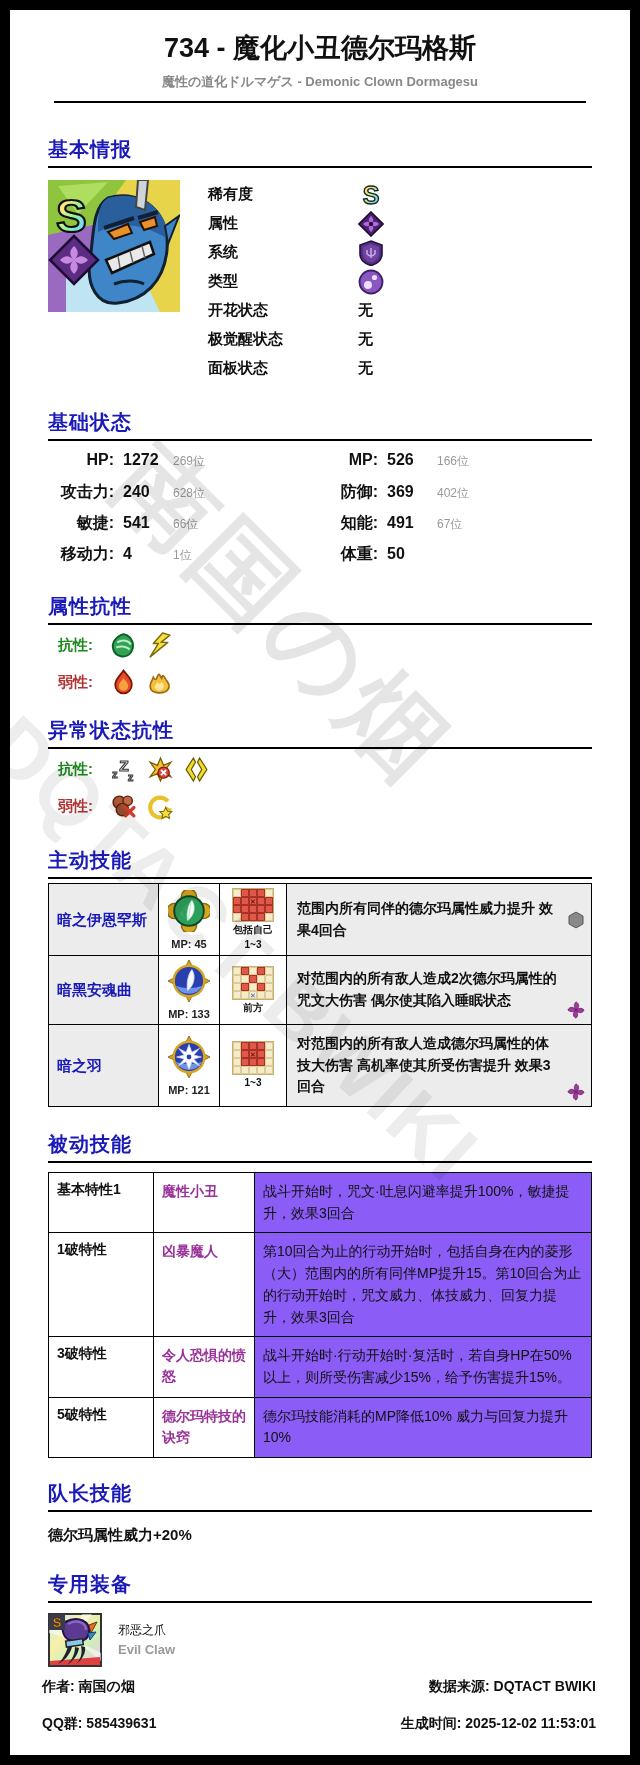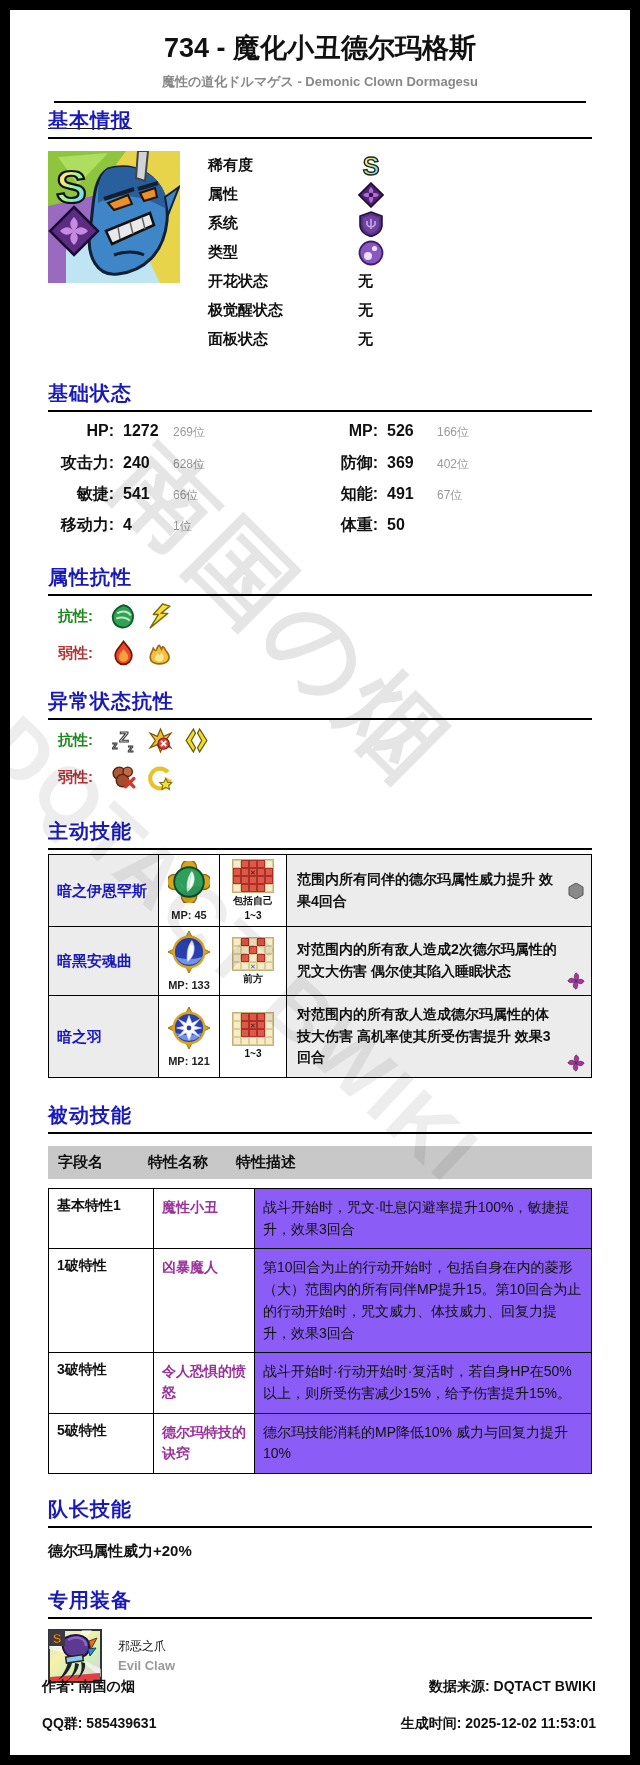--- a/index.html
+++ b/index.html
@@ -67,21 +67,21 @@
   
   .leader-text{font-size:15px;font-weight:bold;margin-top:14px;}
   .equip{display:flex;align-items:center;gap:16px;margin-top:10px;}
   .equip-name{font-size:12px;font-weight:normal;}
   .equip-en{font-size:13px;font-weight:bold;color:#999;margin-top:3px;}
   
   .footer{position:absolute;left:32px;right:34px;bottom:14px;display:flex;justify-content:space-between;font-size:14px;font-weight:bold;z-index:7;}
   .footer .line{line-height:2.6;}
   .footer .right{text-align:right;}
   .mt26{margin-top:26px;} .mt24{margin-top:24px;} .mt22{margin-top:22px;}
-  .mt18{margin-top:18px;} .mt16{margin-top:4px;text-decoration:underline;}
+  .mt18{margin-top:18px;} .mt16{margin-top:33px;}
 </style>
 </head>
 <body>
 
 <div class="frame">
   <div class="wm wm1">南国の烟</div>
   <div class="wm wm2">DQTACT BWIKI</div>
 
   <div class="content">
     <div class="title">734 - 魔化小丑德尔玛格斯</div>
@@ -448,25 +448,20 @@
             </g>
           </svg>
         </td>
       </tr>
     </tbody>
       </table>
 
     <div class="sec mt24">
       <span class="sec-title">被动技能</span>
     </div>
-    <div class="ptable-head">
-      <span class="ph-slot">字段名</span>
-      <span class="ph-name">特性名称</span>
-      <span class="ph-desc">特性描述</span>
-    </div>
     <table class="passives">
       <tbody>
           <tr>
         <td class="pv-slot">基本特性1</td>
         <td class="pv-name">魔性小丑</td>
         <td class="pv-desc">战斗开始时，咒文·吐息闪避率提升100%，敏捷提升，效果3回合</td>
       </tr>
       <tr>
         <td class="pv-slot">1破特性</td>
         <td class="pv-name">凶暴魔人</td>

